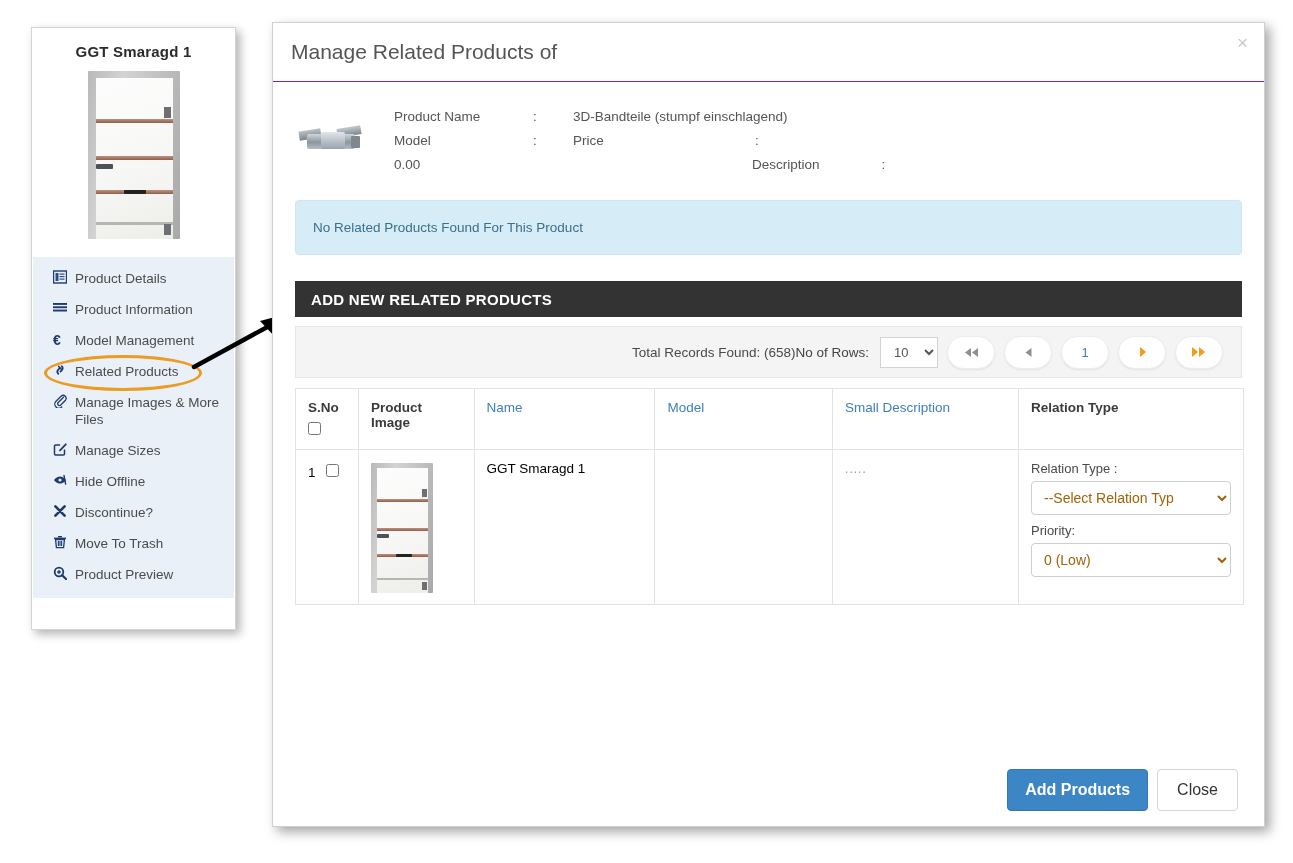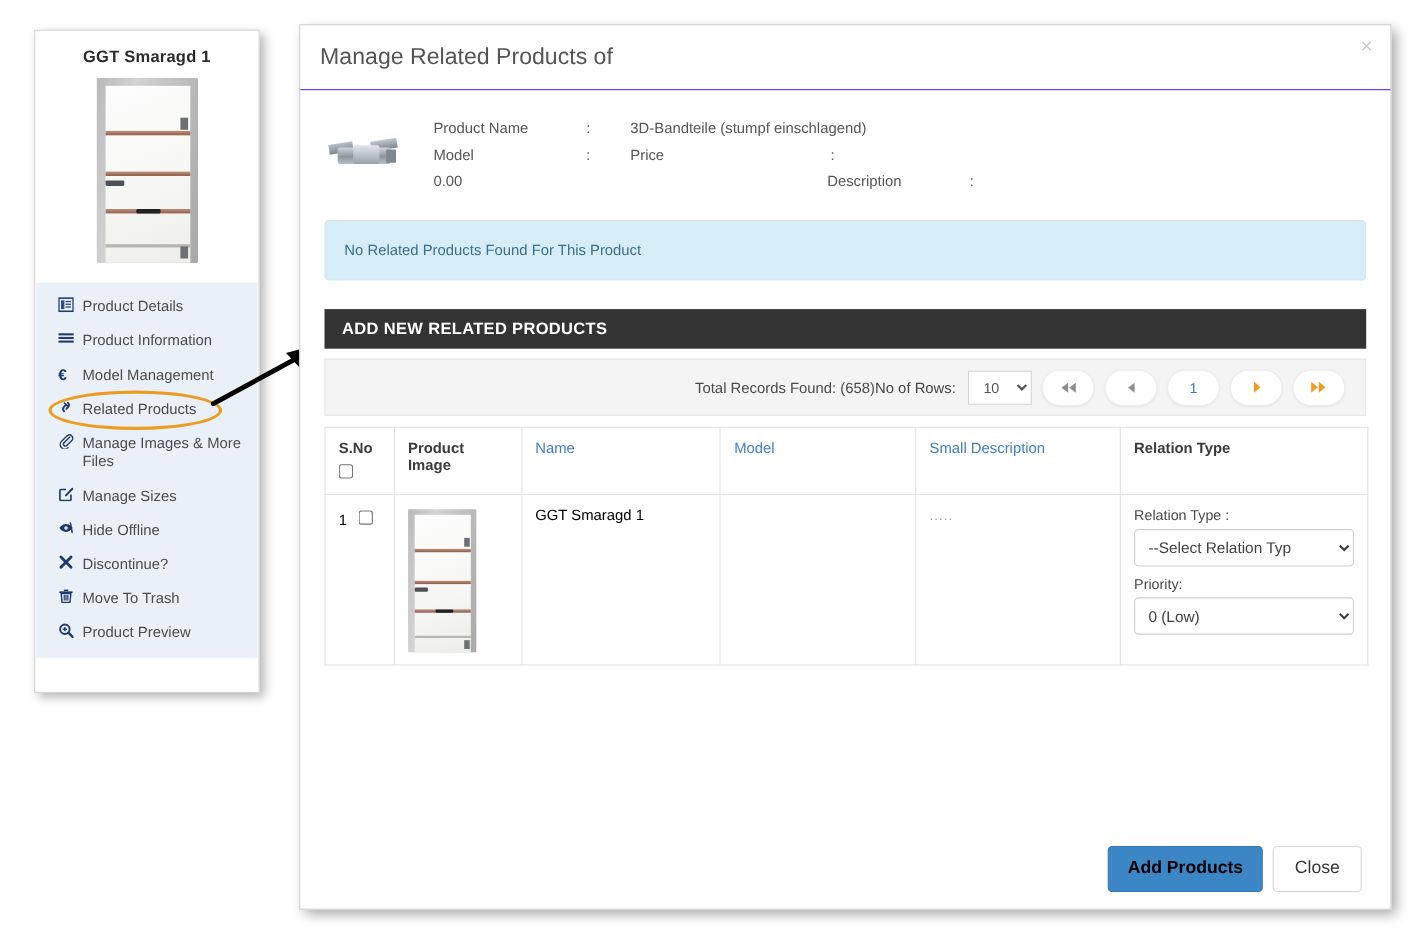--- a/index.html
+++ b/index.html
@@ -310,38 +310,38 @@
     margin-top: 2px;
   }
   .rel-lbl { font-size: 13px; color: #4a4a4a; margin-bottom: 5px; }
   .rel-select {
     width: 200px; height: 34px;
     border: 1px solid #cfcfcf;
     border-radius: 4px;
     font-size: 14px;
     padding-left: 8px;
     background: #fff;
-    color: #404040;
+    color: #a16207;
     font-family: "Liberation Sans", sans-serif;
     margin-bottom: 8px;
   }
   .small-desc-dots { color: #9a9a9a; font-size: 12px; letter-spacing: 1px; }
 
   
   #modal-footer {
     position: absolute; left: 0; right: 0; bottom: 0;
     height: 72px;
     display: flex; align-items: center; justify-content: flex-end;
     padding-right: 26px;
     gap: 9px;
   }
   #add-products-button {
     background: #3d86c6;
     border: 1px solid #3577b3;
-    color: #000000;
+    color: #ffffff;
     font-size: 16px; font-weight: bold;
     border-radius: 4px;
     padding: 11px 17px;
     cursor: pointer;
     font-family: "Liberation Sans", sans-serif;
   }
   #close-button {
     background: #ffffff;
     border: 1px solid #d6d6d6;
     color: #333333;

